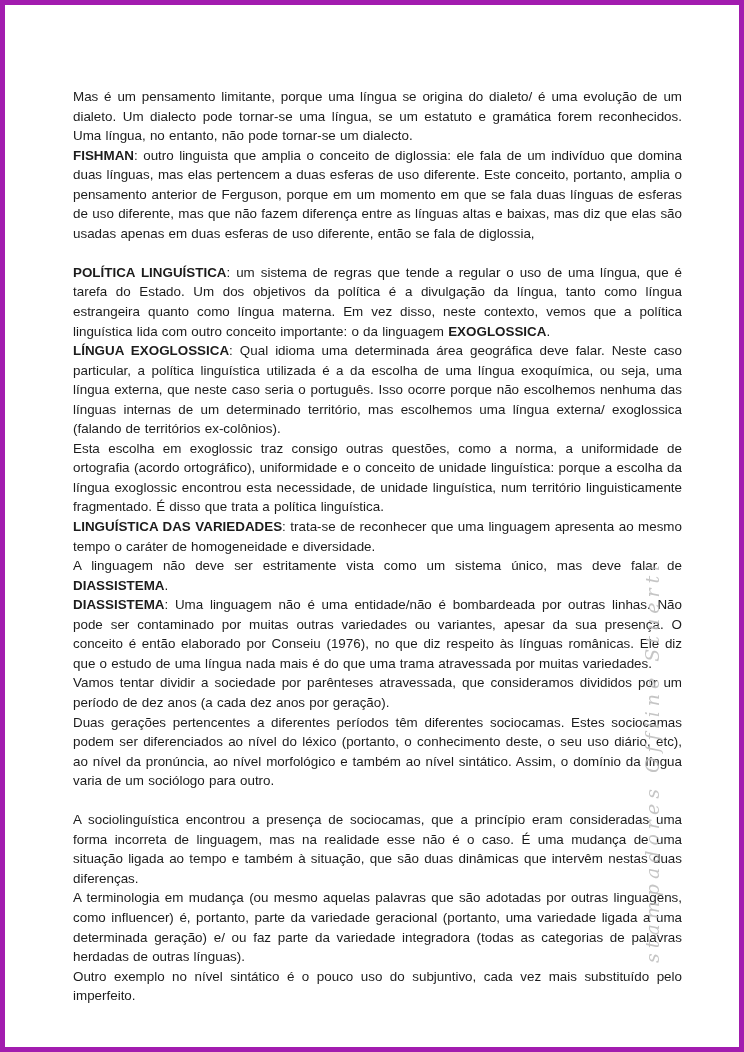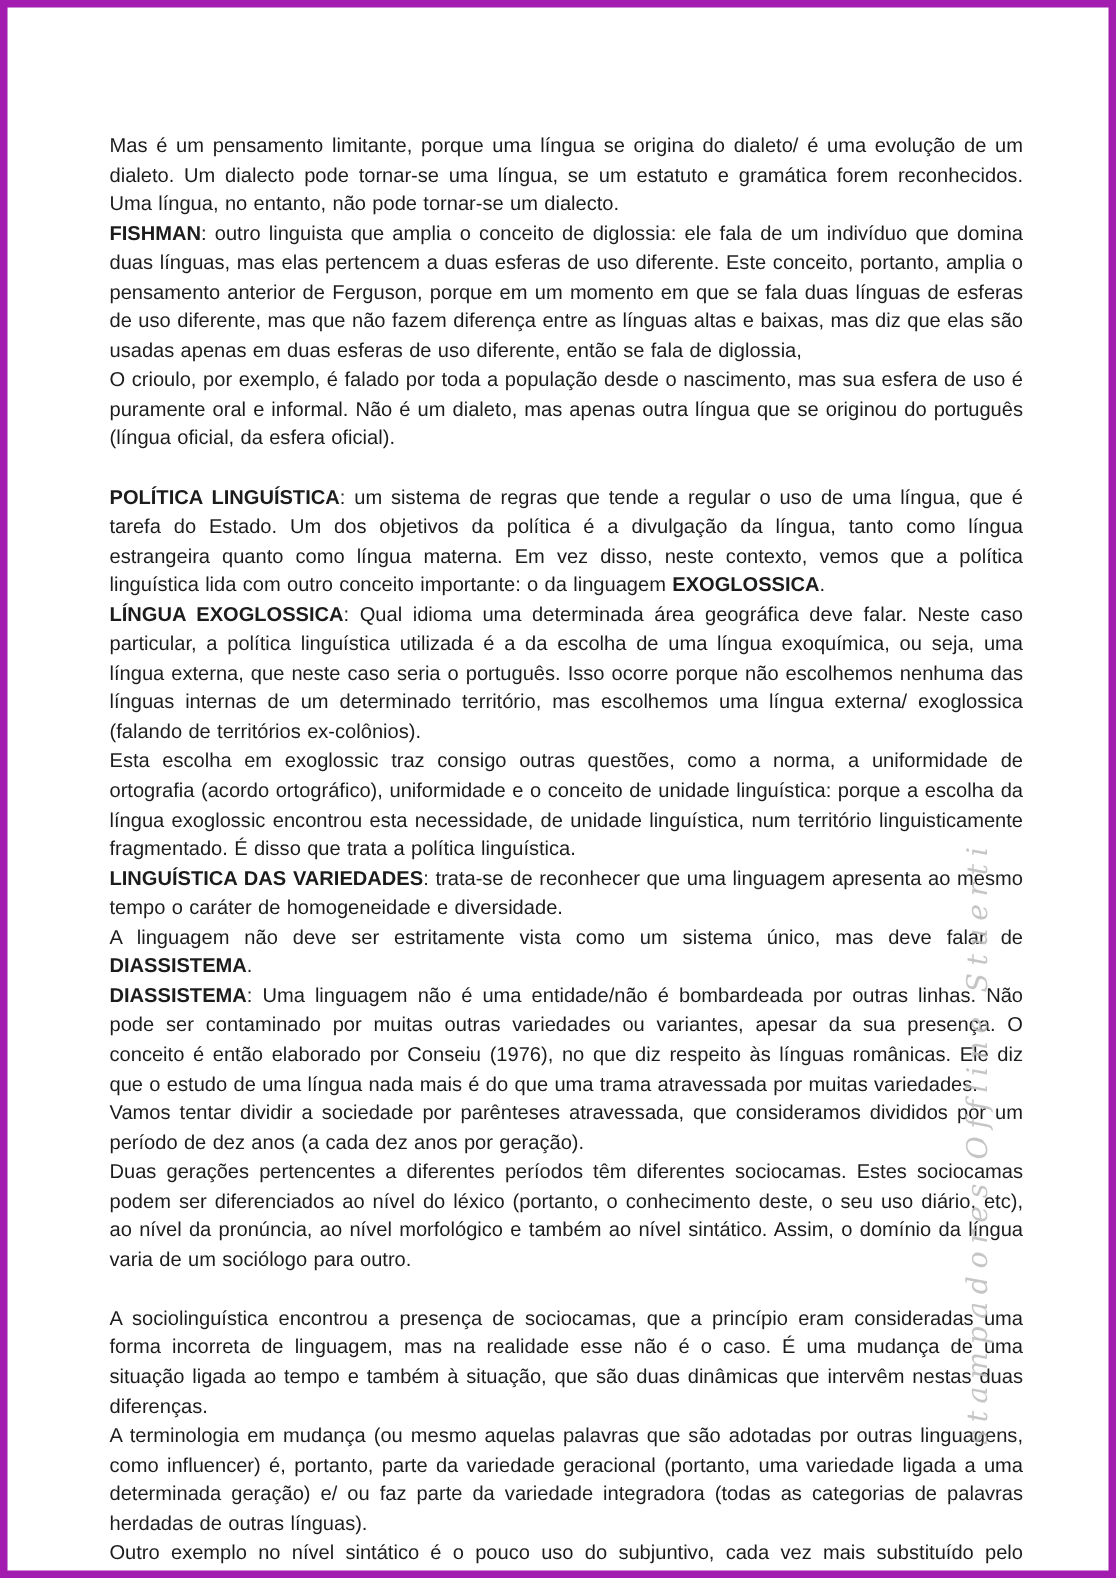--- a/index.html
+++ b/index.html
@@ -56,21 +56,20 @@
     user-select: none;
   }
 </style>
 </head>
 <body>
 
 <div class="page">
   <div class="text-block" id="text-block">
       <p><span>Mas é um pensamento limitante, porque uma língua se origina do dialeto/ é uma evolução de um dialeto. Um dialecto pode tornar-se uma língua, se um estatuto e gramática forem reconhecidos. Uma língua, no entanto, não pode tornar-se um dialecto.</span></p>
       <p><span class="b">FISHMAN</span><span>: outro linguista que amplia o conceito de diglossia: ele fala de um indivíduo que domina duas línguas, mas elas pertencem a duas esferas de uso diferente. Este conceito, portanto, amplia o pensamento anterior de Ferguson, porque em um momento em que se fala duas línguas de esferas de uso diferente, mas que não fazem diferença entre as línguas altas e baixas, mas diz que elas são usadas apenas em duas esferas de uso diferente, então se fala de diglossia,</span></p>
-      <p><span>O crioulo, por exemplo, é falado por toda a população desde o nascimento, mas sua esfera de uso é puramente oral e informal. Não é um dialeto, mas apenas outra língua que se originou do português (língua oficial, da esfera oficial).</span></p>
       <p class="gap"></p>
       <p><span class="b">POLÍTICA LINGUÍSTICA</span><span>: um sistema de regras que tende a regular o uso de uma língua, que é tarefa do Estado. Um dos objetivos da política é a divulgação da língua, tanto como língua estrangeira quanto como língua materna. Em vez disso, neste contexto, vemos que a política linguística lida com outro conceito importante: o da linguagem </span><span class="b">EXOGLOSSICA</span><span>.</span></p>
       <p><span class="b">LÍNGUA EXOGLOSSICA</span><span>: Qual idioma uma determinada área geográfica deve falar. Neste caso particular, a política linguística utilizada é a da escolha de uma língua exoquímica, ou seja, uma língua externa, que neste caso seria o português. Isso ocorre porque não escolhemos nenhuma das línguas internas de um determinado território, mas escolhemos uma língua externa/ exoglossica (falando de territórios ex-colônios).</span></p>
       <p><span>Esta escolha em exoglossic traz consigo outras questões, como a norma, a uniformidade de ortografia (acordo ortográfico), uniformidade e o conceito de unidade linguística: porque a escolha da língua exoglossic encontrou esta necessidade, de unidade linguística, num território linguisticamente fragmentado. É disso que trata a política linguística.</span></p>
       <p><span class="b">LINGUÍSTICA DAS VARIEDADES</span><span>: trata-se de reconhecer que uma linguagem apresenta ao mesmo tempo o caráter de homogeneidade e diversidade.</span></p>
       <p><span>A linguagem não deve ser estritamente vista como um sistema único, mas deve falar de </span><span class="b">DIASSISTEMA</span><span>.</span></p>
       <p><span class="b">DIASSISTEMA</span><span>: Uma linguagem não é uma entidade/não é bombardeada por outras linhas. Não pode ser contaminado por muitas outras variedades ou variantes, apesar da sua presença.  O conceito é então elaborado por Conseiu (1976), no que diz respeito às línguas românicas. Ele diz que o estudo de uma língua nada mais é do que uma trama atravessada por muitas variedades.</span></p>
       <p><span>Vamos tentar dividir a sociedade por parênteses atravessada, que consideramos divididos por um período de dez anos (a cada dez anos por geração).</span></p>
       <p><span>Duas gerações pertencentes a diferentes períodos têm diferentes sociocamas. Estes sociocamas podem ser diferenciados ao nível do léxico (portanto, o conhecimento deste, o seu uso diário, etc), ao nível da pronúncia, ao nível morfológico e também ao nível sintático. Assim, o domínio da língua varia de um sociólogo para outro.</span></p>
       <p class="gap"></p>

